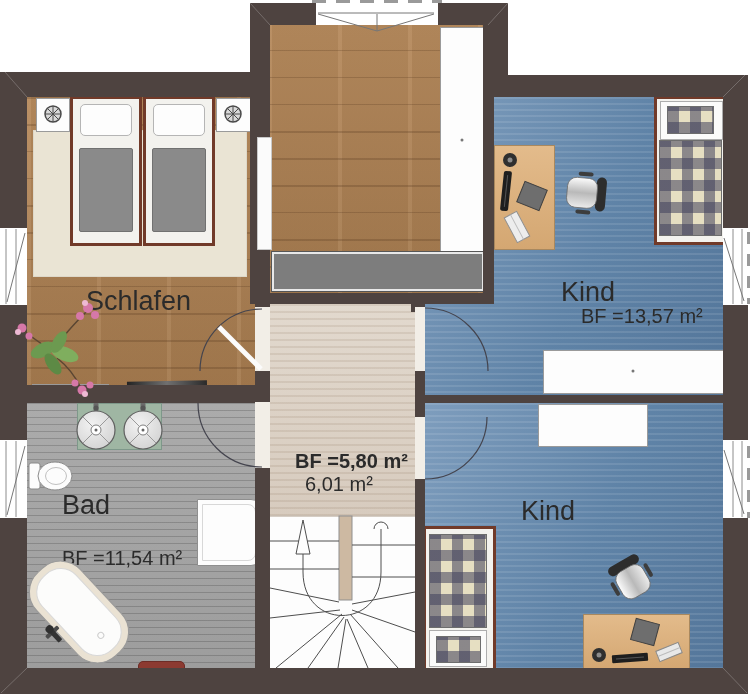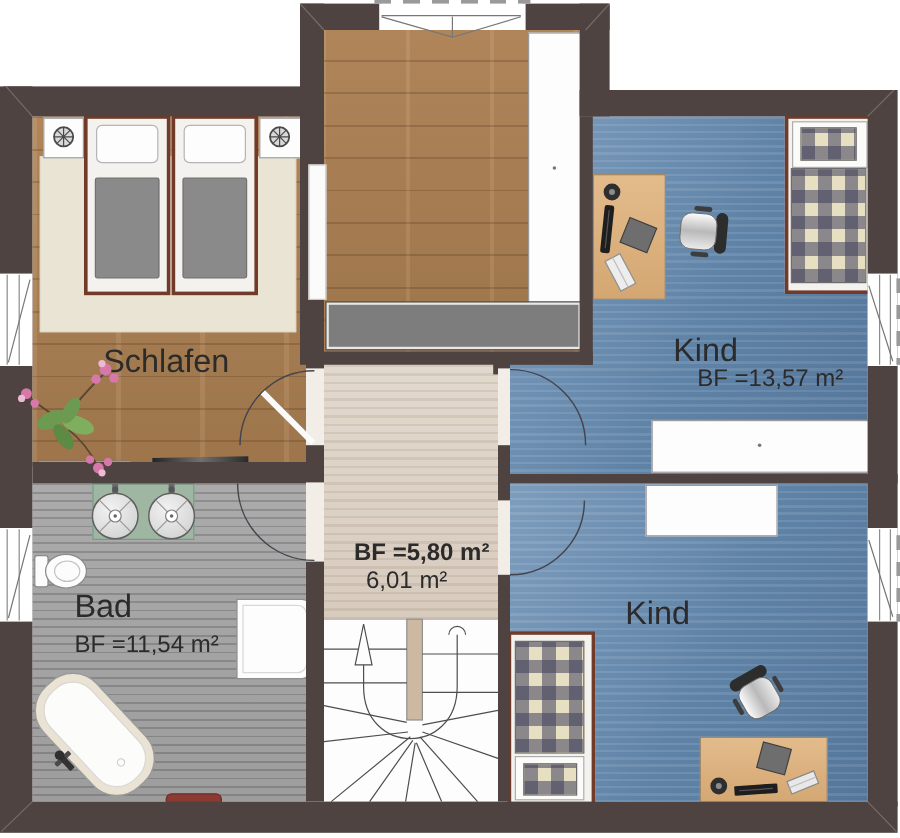--- a/index.html
+++ b/index.html
@@ -132,21 +132,21 @@
   <div class="abs dash-v" style="left:747px;top:232px;width:3px;height:72px;"></div>
   <div class="abs dash-v" style="left:747px;top:446px;width:3px;height:72px;"></div>
 
   <div class="abs room-label" style="left:86px;top:288px;">Schlafen</div>
   <div class="abs room-label" style="left:561px;top:279px;">Kind</div>
   <div class="abs area-label" style="left:545px;top:306px;margin-left:36px;">BF =13,57 m²</div>
   <div class="abs room-label" style="left:521px;top:498px;">Kind</div>
   <div class="abs area-label" style="left:295px;top:451px;font-weight:bold;">BF =5,80 m²</div>
   <div class="abs area-label" style="left:305px;top:474px;">6,01 m²</div>
   <div class="abs room-label" style="left:62px;top:492px;">Bad</div>
-  <div class="abs area-label" style="left:62px;top:527px;text-align:right;">BF =11,54 m²</div>
+  <div class="abs area-label" style="left:62px;top:548px;text-align:right;">BF =11,54 m²</div>
 
   <svg class="overlay" width="750" height="698" viewBox="0 0 750 698">
     <defs>
       <linearGradient id="gSeat" x1="0" y1="0" x2="1" y2="0">
         <stop offset="0" stop-color="#fdfdfd"></stop>
           <stop offset="0.5" stop-color="#b9b9b9"></stop>
           <stop offset="1" stop-color="#ececec"></stop>
       </linearGradient>
       <radialGradient id="gBasin" cx="0.4" cy="0.35" r="0.8">
         <stop offset="0" stop-color="#f2f2f2"></stop>

